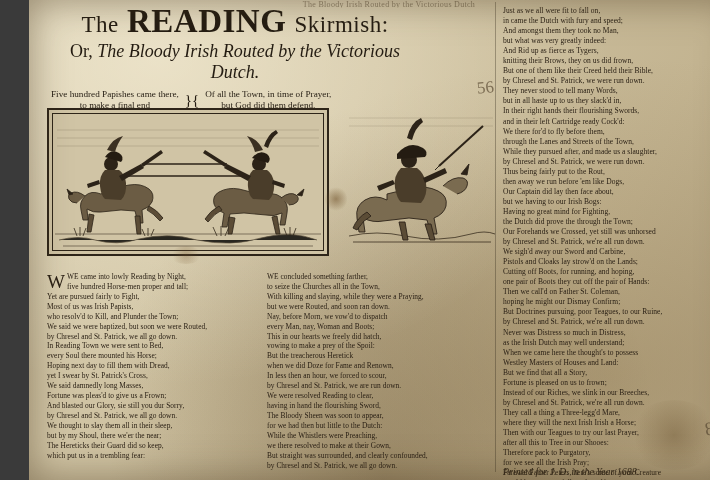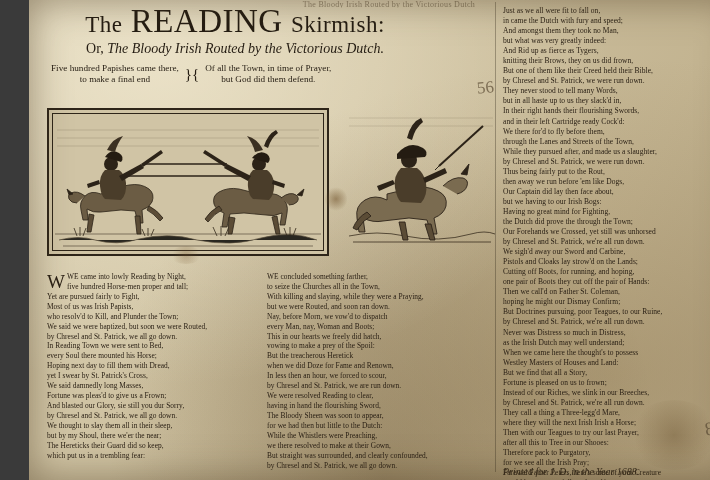--- a/index.html
+++ b/index.html
@@ -58,24 +58,24 @@
     text-align: center;
   }
   .title {
     font-family: "Liberation Serif", serif;
     font-size: 31px;
     letter-spacing: 0.5px;
     line-height: 1.03;
     white-space: nowrap;
   }
   .title .sm { font-size: 23px; }
-  .title .lg { font-size: 33px; font-weight: 400; }
+  .title .lg { font-size: 33px; font-weight: 700; }
   .subtitle {
     margin-top: 3px;
-    font-size: 14px;
+    font-size: 18px;
     font-style: italic;
   }
   .subtitle .cap { font-style: normal; }
   .blurb {
     margin-top: 6px;
     font-size: 9.2px;
     line-height: 1.25;
     display: flex;
     align-items: center;
     gap: 4px;

